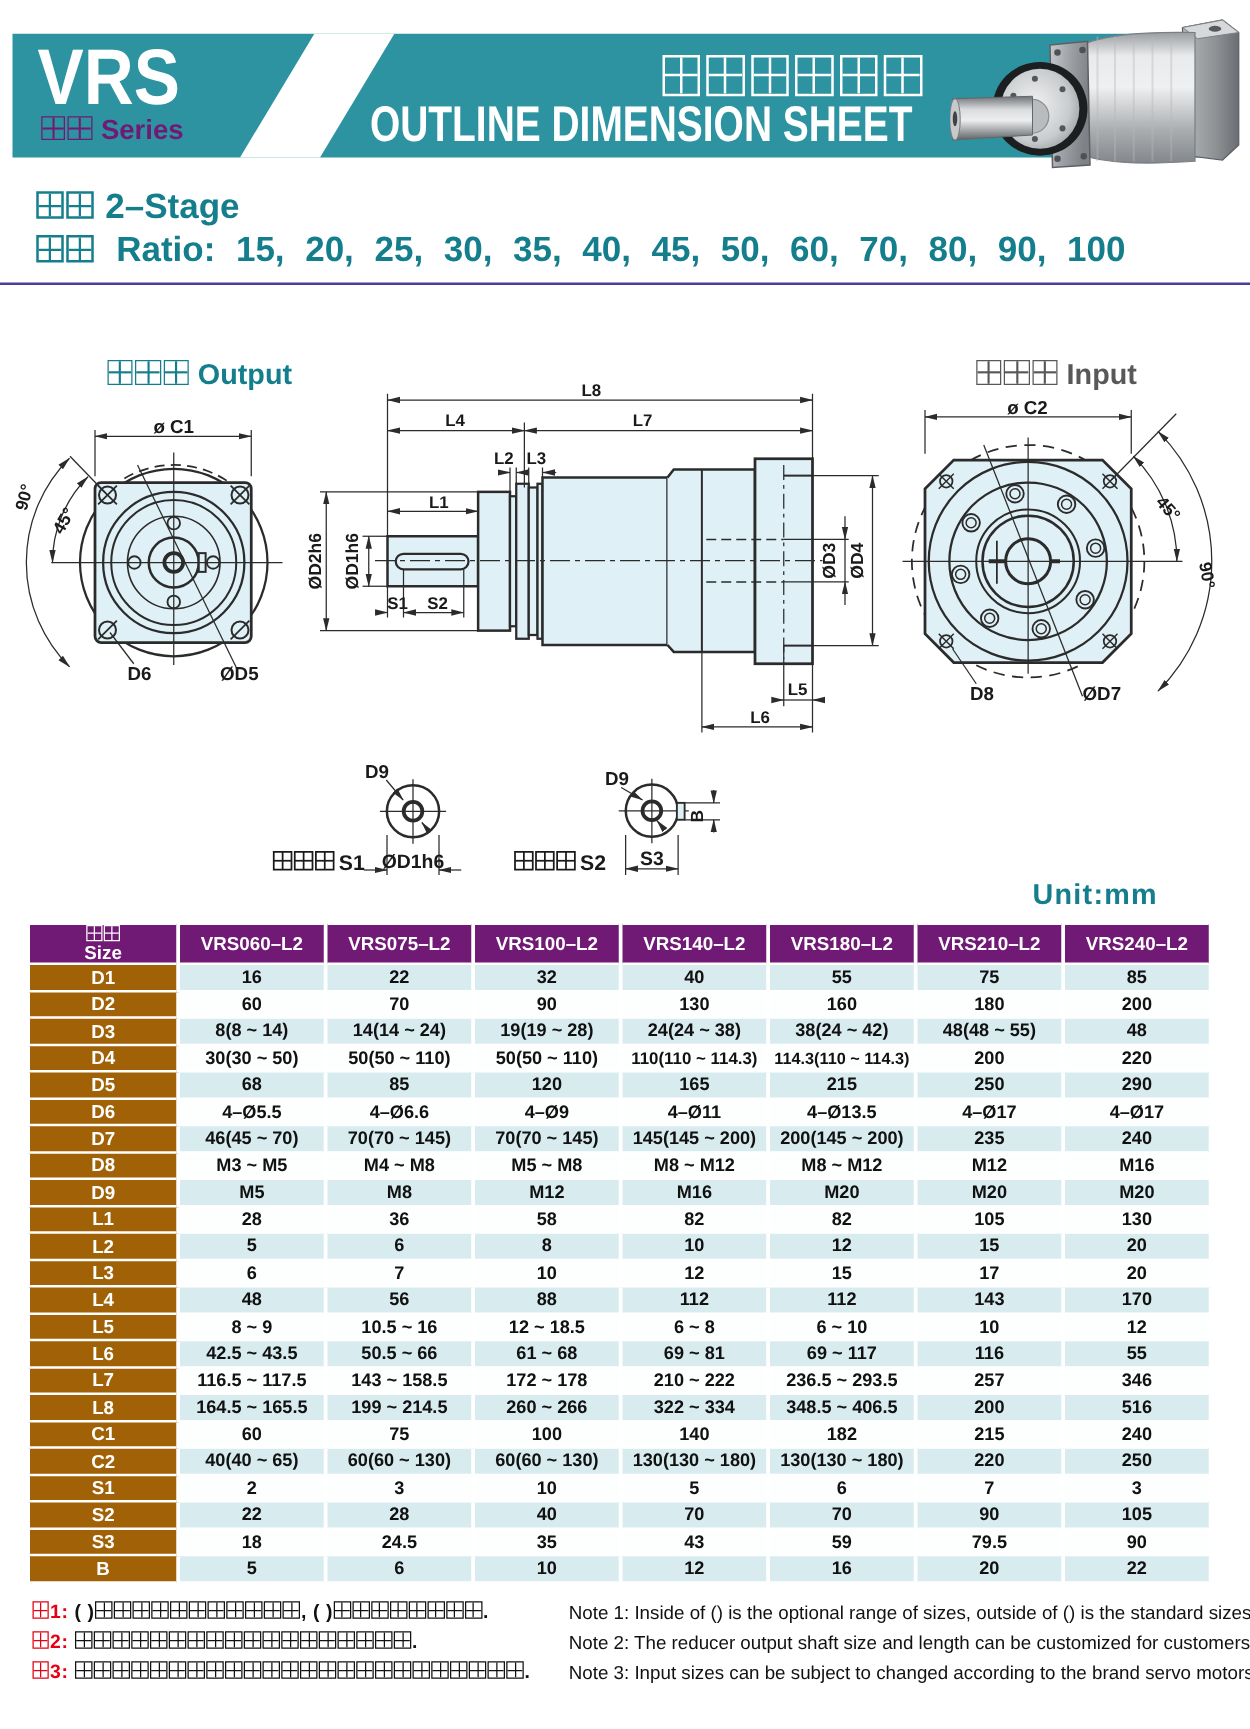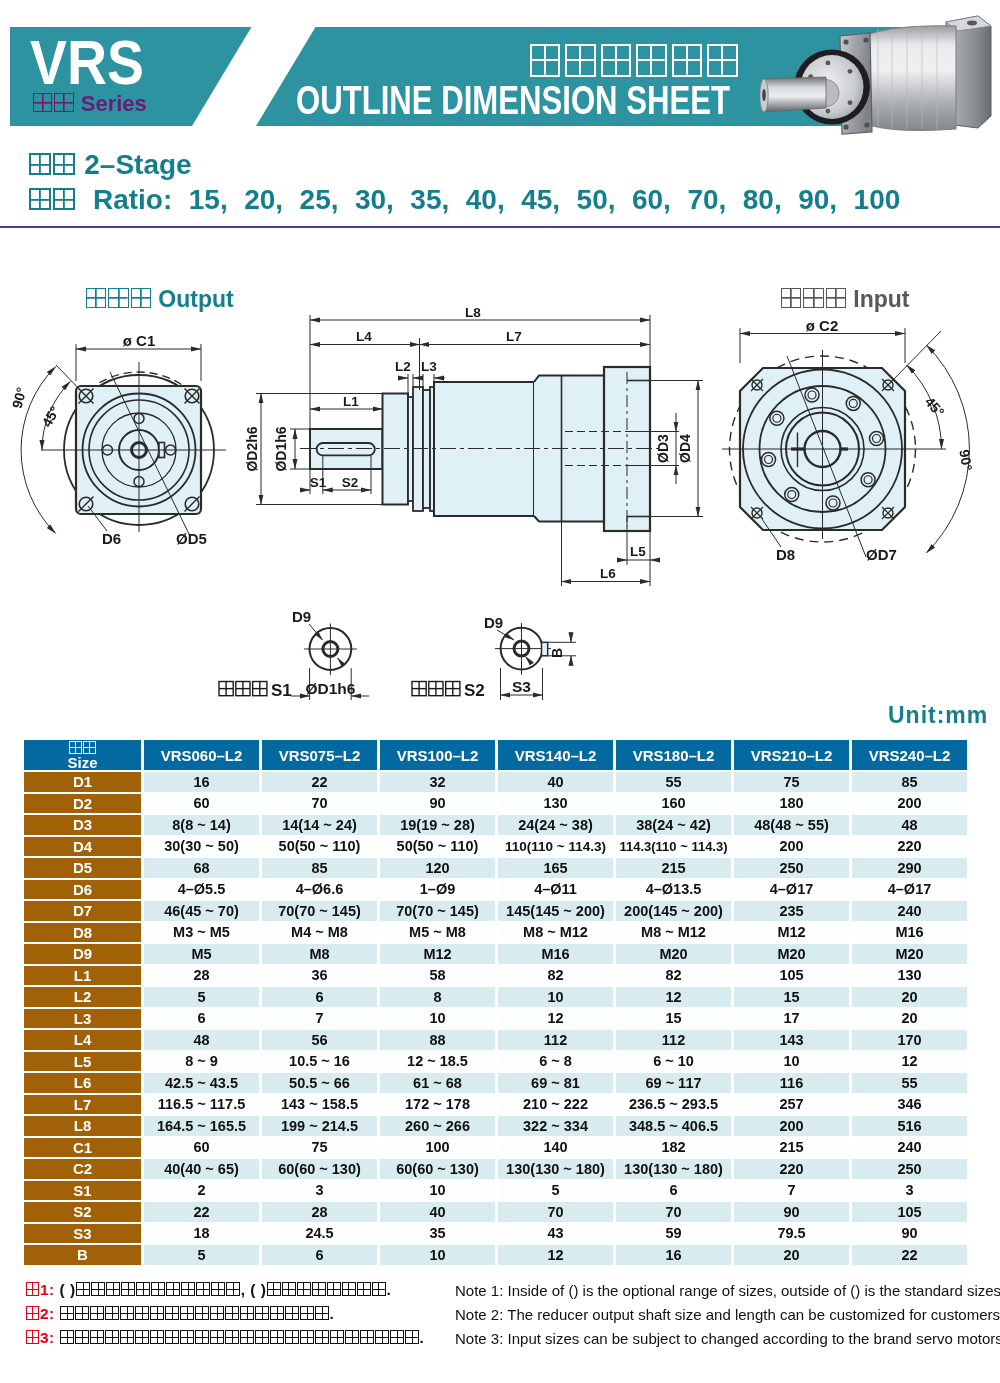--- a/index.html
+++ b/index.html
@@ -15,27 +15,27 @@
 #titcn .cj{margin:0 2.6px;width:0.92em;height:0.98em;vertical-align:-0.14em;}
 #titen{left:296px;top:80px;color:#fff;font-weight:bold;font-size:40px;line-height:40px;white-space:nowrap;transform:scaleX(0.778);transform-origin:left top;}
 
 #photo{left:760px;top:0px;width:240px;height:150px;}
 #stage{left:28px;top:149px;font-weight:bold;font-size:28px;color:#147e8d;}
 #stage .cj,#ratio .cj{font-size:24px;width:0.92em;height:0.92em;}
 #ratio{left:28px;top:184px;font-weight:bold;font-size:28px;color:#147e8d;white-space:nowrap;word-spacing:8.7px;}
 #rule{left:0px;top:226px;width:1000px;height:2px;background:#4a3f97;}
 #outlab{left:85px;top:286px;font-weight:bold;font-size:23px;color:#147e8d;}
 #inlab{left:780px;top:286px;font-weight:bold;font-size:23px;color:#585858;}
-#unit{left:888px;top:702px;font-weight:bold;font-size:23px;color:#147e8d;letter-spacing:1px;}
+#unit{left:826px;top:702px;font-weight:bold;font-size:23px;color:#147e8d;letter-spacing:1px;}
 
 #tbl{position:absolute;left:21px;top:738px;border-collapse:collapse;table-layout:fixed;}
 #tbl td{border:2px solid #fff;border-left-width:3px;border-right-width:3px;
   text-align:center;vertical-align:middle;padding:0;
   font-weight:bold;font-size:14.5px;color:#111;height:19.5px;white-space:nowrap;}
-#tbl td.h{background:#0369a1;color:#fff;font-size:15px;}
+#tbl td.h{background:#701a75;color:#fff;font-size:15px;}
 #tbl tr.hdr td{height:27px;font-size:15px;}
 #tbl td.lbl{background:#a16207;color:#fff;font-size:15px;}
 #tbl tr.c td.d{background:#d8ecf0;}
 #tbl tr.w td.d{background:#fdfefe;}
 #tbl td.sz{line-height:15px;font-size:15px;}
 
 .cj{display:inline-block;width:0.88em;height:0.88em;vertical-align:-0.06em;
   border:0.085em solid currentColor;box-sizing:border-box;margin:0 0.045em;
   background:
    linear-gradient(currentColor,currentColor) 50% 50%/100% 0.075em no-repeat,
@@ -418,21 +418,21 @@
           <td class="d">120</td>
           <td class="d">165</td>
           <td class="d">215</td>
           <td class="d">250</td>
           <td class="d">290</td>
         </tr>
     <tr class="w">
           <td class="lbl">D6</td>
           <td class="d">4–Ø5.5</td>
           <td class="d">4–Ø6.6</td>
-          <td class="d">1–Ø9</td>
+          <td class="d">4–Ø9</td>
           <td class="d">4–Ø11</td>
           <td class="d">4–Ø13.5</td>
           <td class="d">4–Ø17</td>
           <td class="d">4–Ø17</td>
         </tr>
     <tr class="c">
           <td class="lbl">D7</td>
           <td class="d">46(45 ~ 70)</td>
           <td class="d">70(70 ~ 145)</td>
           <td class="d">70(70 ~ 145)</td>

